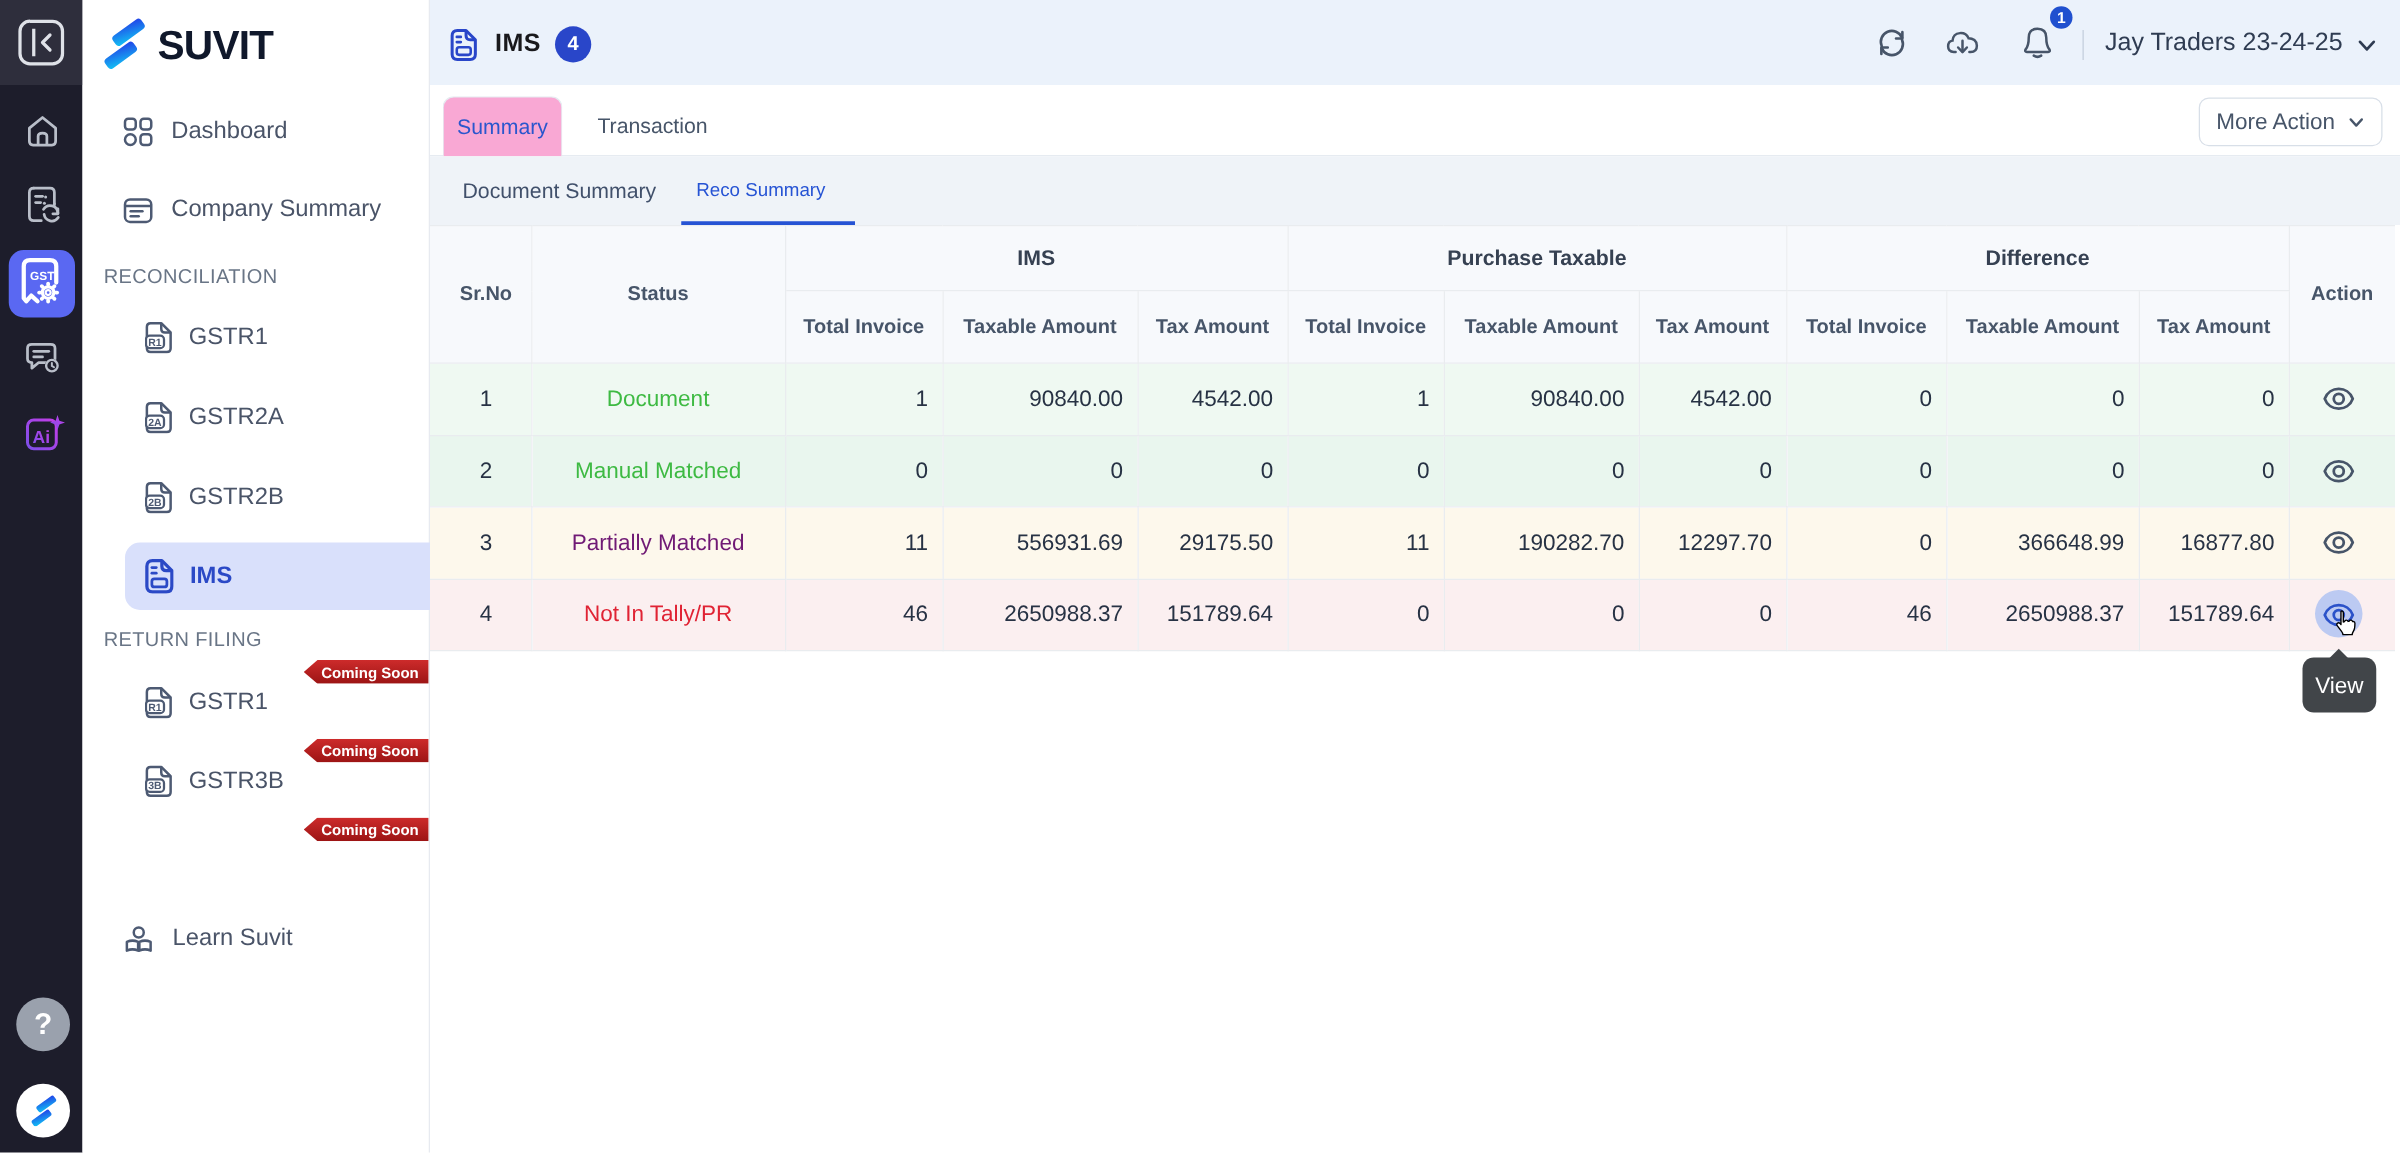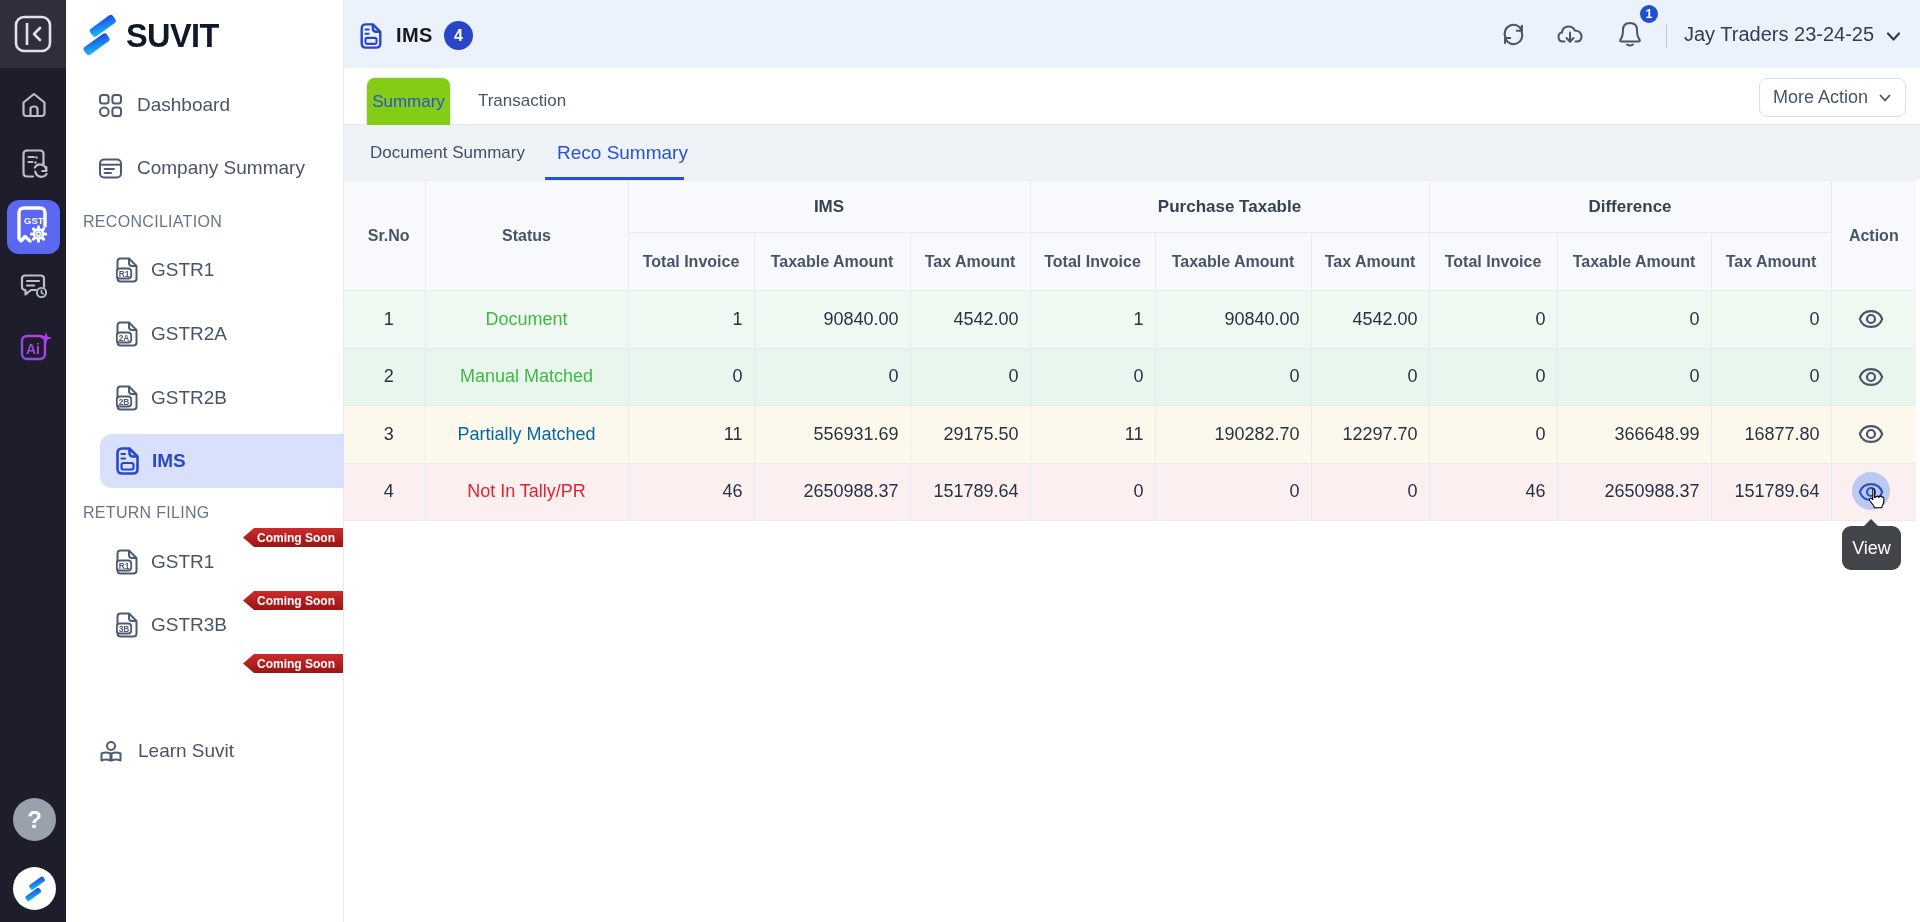--- a/index.html
+++ b/index.html
@@ -19,39 +19,39 @@
 .mitem.sub svg { margin-left:50px; margin-right:13px; }
 .mlabel { position:absolute; left:17px; color:#697586; font-size:16px; letter-spacing:0.3px; font-weight:400; }
 #imsactive { position:absolute; left:34px; top:434px; width:307px; height:54px; background:#d9e0fb; border-radius:12px; }
 .mitem.active { color:#2b49c6; font-weight:bold; }
 .csbadge { position:absolute; height:19px; background:linear-gradient(180deg,#cd2b2b,#9c1414); color:#fff; font-size:12px; font-weight:bold; display:flex; align-items:center; padding:0 8px 0 14px; clip-path:polygon(0 50%, 11px 0, 100% 0, 100% 100%, 11px 100%); }
 
 #content { position:absolute; left:344px; top:0; width:1576px; height:922px; background:#fff; }
 #topbar { position:absolute; left:0; top:0; width:1576px; height:68px; background:#ebf2fb; display:flex; align-items:center; }
 #tabrow { position:absolute; left:0; top:68px; width:1576px; height:57px; background:#fff; border-bottom:1px solid #e6ebf1; }
 #subtabs { position:absolute; left:0; top:125px; width:1576px; height:55px; background:#eff3f8; }
-#sumtab { position:absolute; left:22px; top:9px; width:85px; height:48px; background:#84cc16; border:1px solid #e6ebf1; border-bottom:none; border-radius:9px 9px 0 0; color:#2a56cd; font-size:17px; display:flex; align-items:center; justify-content:center; }
+#sumtab { position:absolute; left:10px; top:9px; width:96px; height:48px; background:#f9a8d4; border:1px solid #e6ebf1; border-bottom:none; border-radius:9px 9px 0 0; color:#2a56cd; font-size:17px; display:flex; align-items:center; justify-content:center; }
 #trantab { position:absolute; left:133px; top:9px; width:90px; height:48px; color:#475569; font-size:17px; display:flex; align-items:center; justify-content:center; }
 #moreaction { position:absolute; left:1415px; top:10px; width:147px; height:39px; background:#fff; border:1px solid #d8dfe8; border-radius:8px; color:#475569; font-size:18px; display:flex; align-items:center; justify-content:center; gap:10px; }
 #docsum { position:absolute; left:26px; top:0; height:55px; display:flex; align-items:center; color:#41506b; font-size:17px; }
-#recosum { position:absolute; left:213px; top:0; height:55px; display:flex; align-items:center; color:#2653d4; font-size:19px; }
+#recosum { position:absolute; left:213px; top:0; height:55px; display:flex; align-items:center; color:#2653d4; font-size:15px; }
 #recoline { position:absolute; left:201px; top:52px; width:139px; height:3px; background:#2653d4; }
 
 #tbl { position:absolute; left:0; top:180px; width:1572px; border-collapse:collapse; table-layout:fixed; }
 #tbl th, #tbl td { border:1px solid #e9ecef; font-size:18px; color:#273244; overflow:hidden; }
 #tbl th { background:#f7f9fc; color:#475569; font-weight:bold; font-size:16px; }
 #tbl th.grp { font-size:17px; color:#364152; }
 #tbl td.num { text-align:right; padding-right:11px; }
 #tbl td.ctr, #tbl th { text-align:center; }
 #tbl tr.r1 td { background:#eff9f2; }
 #tbl tr.r2 td { background:#e9f6ee; }
 #tbl tr.r3 td { background:#fdf8ec; }
 #tbl tr.r4 td { background:#fbeff0; }
 #tbl td.st1 { color:#3eba43; font-weight:400; }
-#tbl td.st3 { color:#0369a1; }
+#tbl td.st3 { color:#701a75; }
 #tbl td.st4 { color:#e02334; }
 #tbl tr { height:57.5px; }
 #tbl .noleft { border-left:none; padding-left:9px; }
 #tbl .noright { border-right:none; }
 
 #tooltip { position:absolute; left:1498px; top:526px; width:59px; height:44px; background:#414549; border-radius:9px; color:#fff; font-size:18px; display:flex; align-items:center; justify-content:center; }
 #tipcaret { position:absolute; left:1519px; top:519px; width:0; height:0; border-left:8px solid transparent; border-right:8px solid transparent; border-bottom:8px solid #414549; }
 #eyehl { position:absolute; left:1508px; top:472px; width:38px; height:38px; background:#bccaf2; border-radius:50%; }
 </style>
 </head>

